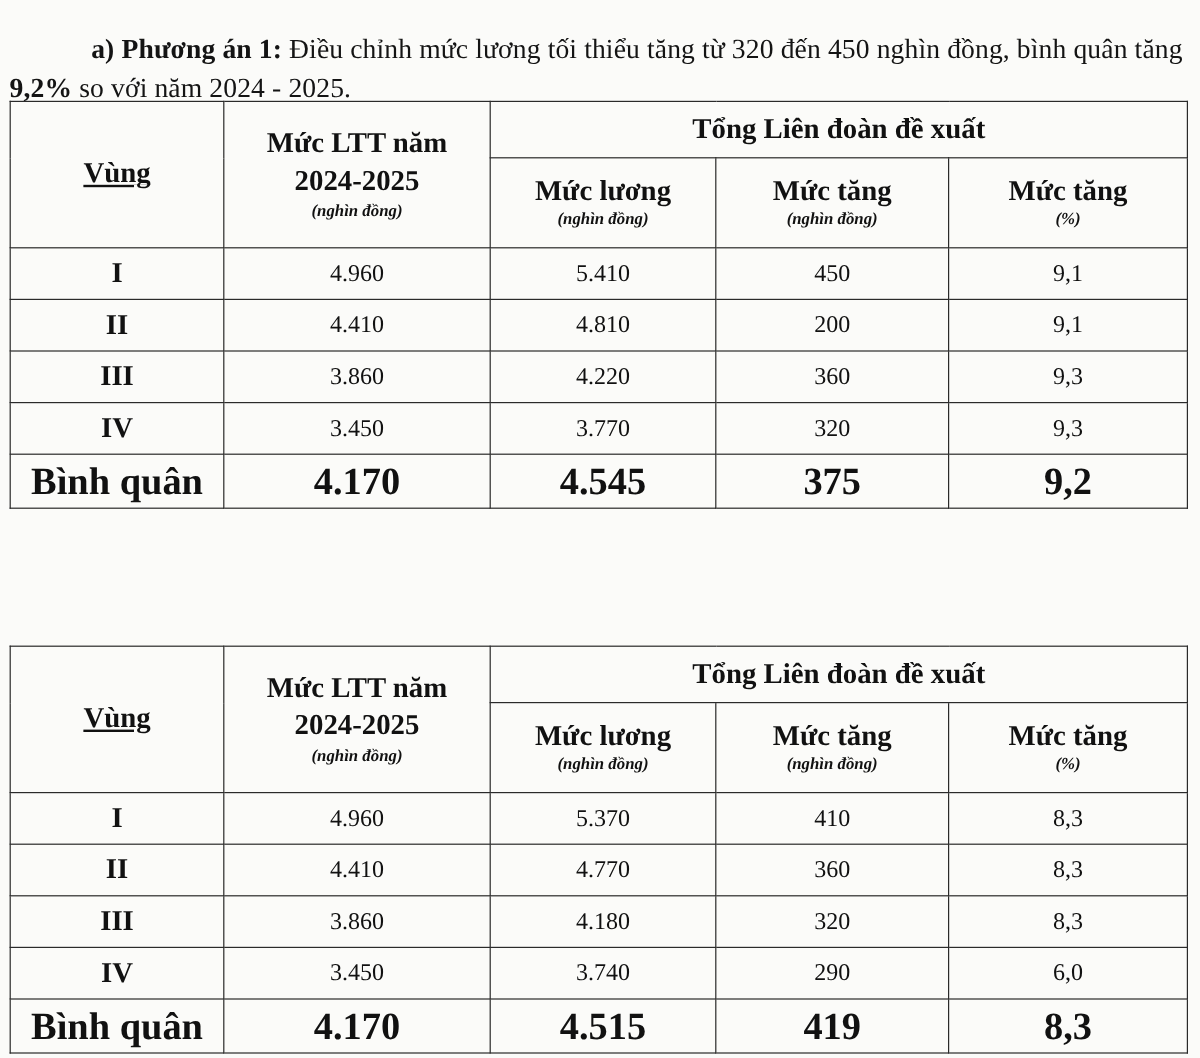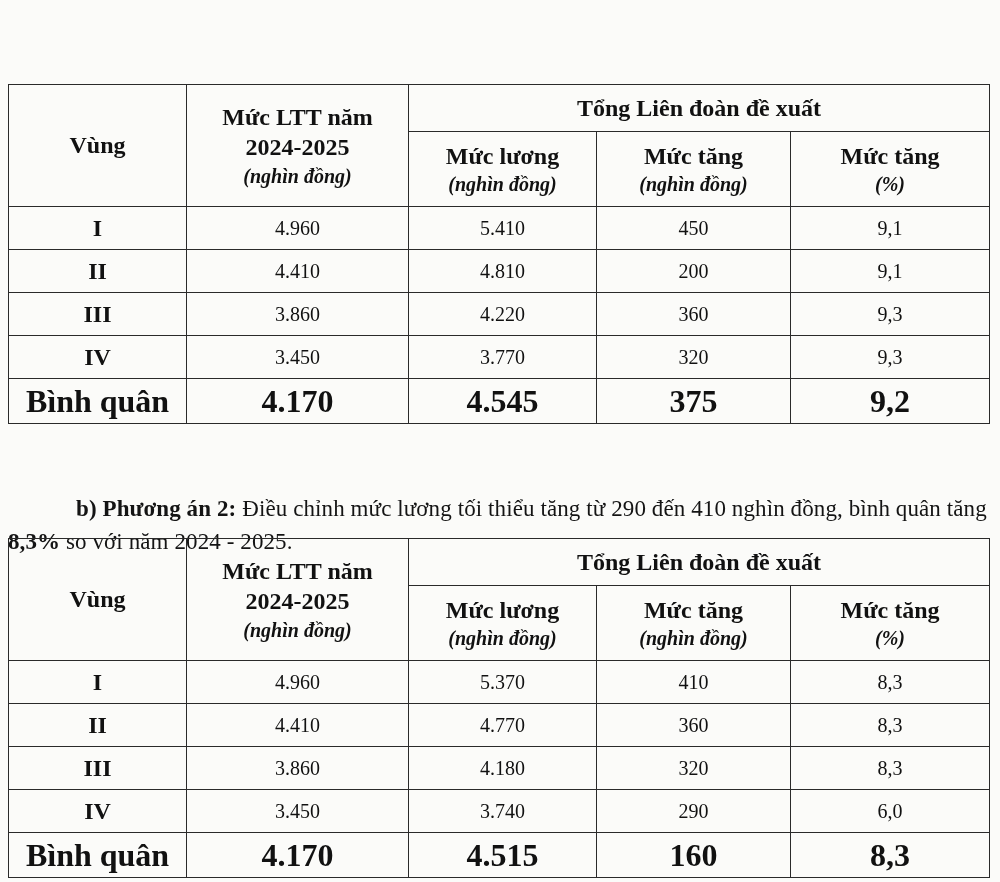--- a/index.html
+++ b/index.html
@@ -76,44 +76,47 @@
     background: transparent;
   }
 
   .doc-table th {
     font-weight: bold;
     line-height: 1.26;
     margin-left: 35px;
   }
 
   
-  .th-vung { height: 120px; font-size: 24px; }
+  .th-vung { height: 120px; font-size: 24px; text-decoration: underline; }
   .th-group { height: 46px; font-size: 24px; }
   .th-ltt { height: 120px; font-size: 23px; }
   .th-sub { height: 74px; font-size: 23px; line-height: 1.22; }
 
   .ital {
     font-style: italic;
     font-weight: bold;
-    font-size: 20px;
+    font-size: 14px;
     display: block;
   }
   .th-ltt .ital { margin-top: 2px; }
 
   .row-data td { height: 42px; font-weight: normal; font-size: 20px; }
   .row-data td.zone { font-weight: bold; font-size: 24px; }
   .row-avg td { height: 44px; font-weight: bold; font-size: 32px; }
 
   .nb { white-space: nowrap; }
 </style>
 </head>
 <body>
 
 <div class="page">
 
+  <p class="para" id="para-a">
+    <span class="lead-indent"></span><b>a) Phương án 1:</b><span> Điều chỉnh mức lương tối thiểu tăng từ 320 đến 450 nghìn đồng, bình quân tăng </span><b>9,2%</b><span> so với năm 2024 - 2025.</span>
+  </p>
 
   <table class="doc-table" id="table-1">
     <colgroup>
       <col class="c-vung">
         <col class="c-ltt">
         <col class="c-luong">
         <col class="c-tang">
         <col class="c-pct">
     </colgroup>
     <thead>
@@ -173,23 +176,20 @@
       <tr class="row-avg">
         <td>Bình quân</td>
         <td>4.170</td>
         <td>4.545</td>
         <td>375</td>
         <td>9,2</td>
       </tr>
     </tbody>
   </table>
 
-  <p class="para" id="para-b">
-    <span class="lead-indent"></span><b>b) Phương án 2:</b><span> Điều chỉnh mức lương tối thiểu tăng từ 290 đến 410 nghìn đồng, bình quân tăng </span><b>8,3%</b><span> so với năm 2024 - 2025.</span>
-  </p>
 
   <table class="doc-table" id="table-2">
     <colgroup>
       <col class="c-vung">
         <col class="c-ltt">
         <col class="c-luong">
         <col class="c-tang">
         <col class="c-pct">
     </colgroup>
     <thead>
@@ -243,19 +243,19 @@
         <td class="zone">IV</td>
         <td>3.450</td>
         <td>3.740</td>
         <td>290</td>
         <td>6,0</td>
       </tr>
       <tr class="row-avg">
         <td>Bình quân</td>
         <td>4.170</td>
         <td>4.515</td>
-        <td>160</td>
+        <td>419</td>
         <td>8,3</td>
       </tr>
     </tbody>
   </table>
 
 </div>
 
 </body></html>

